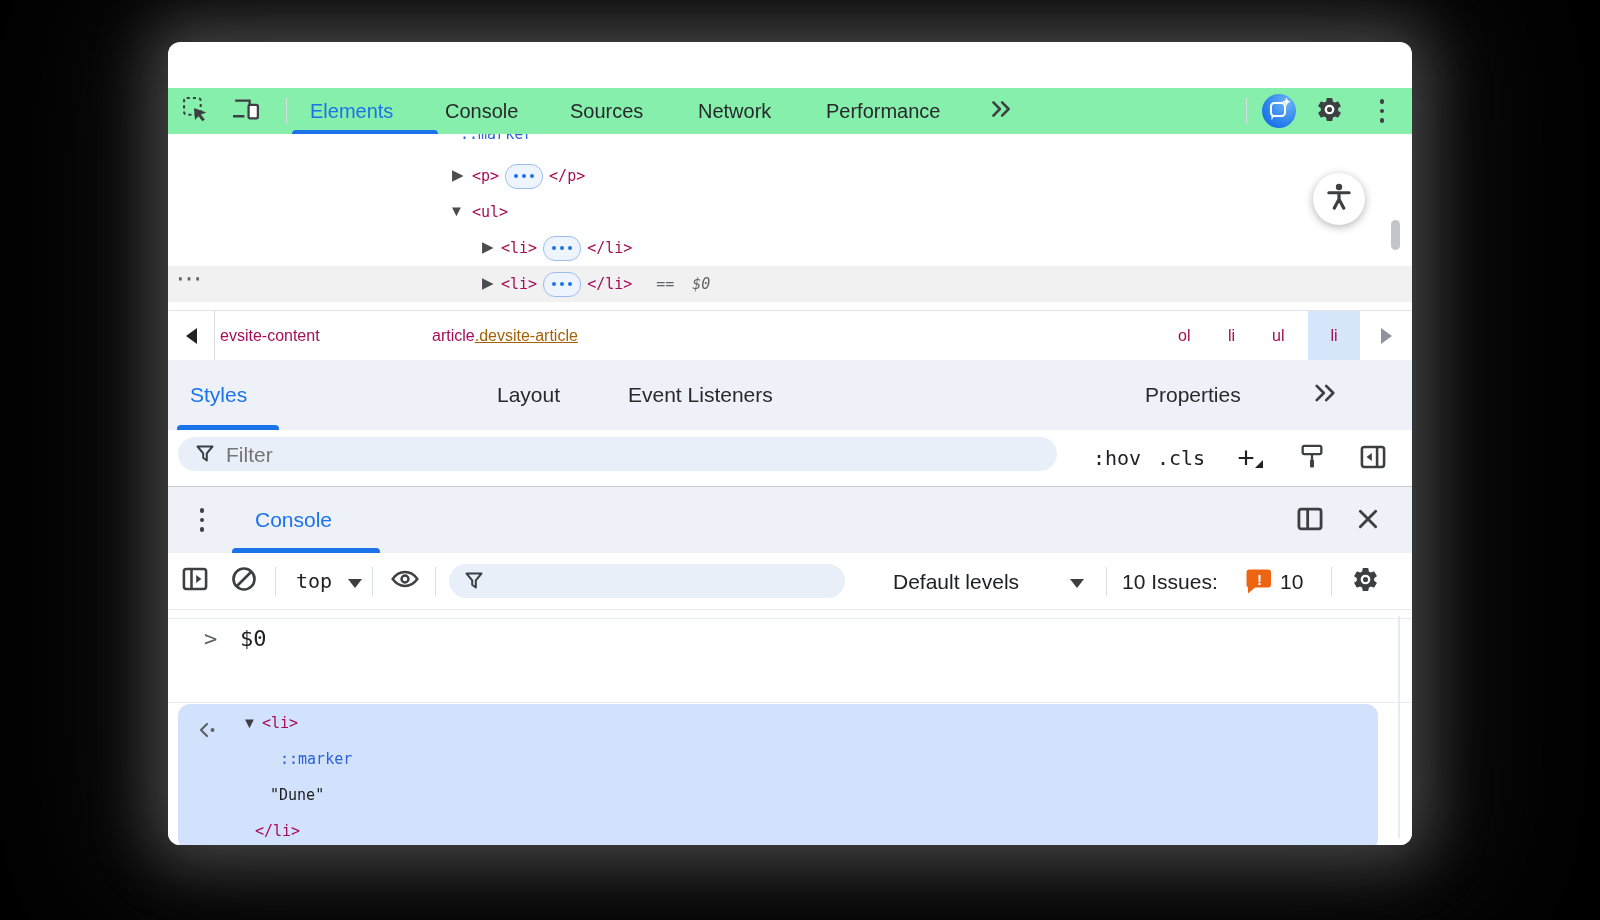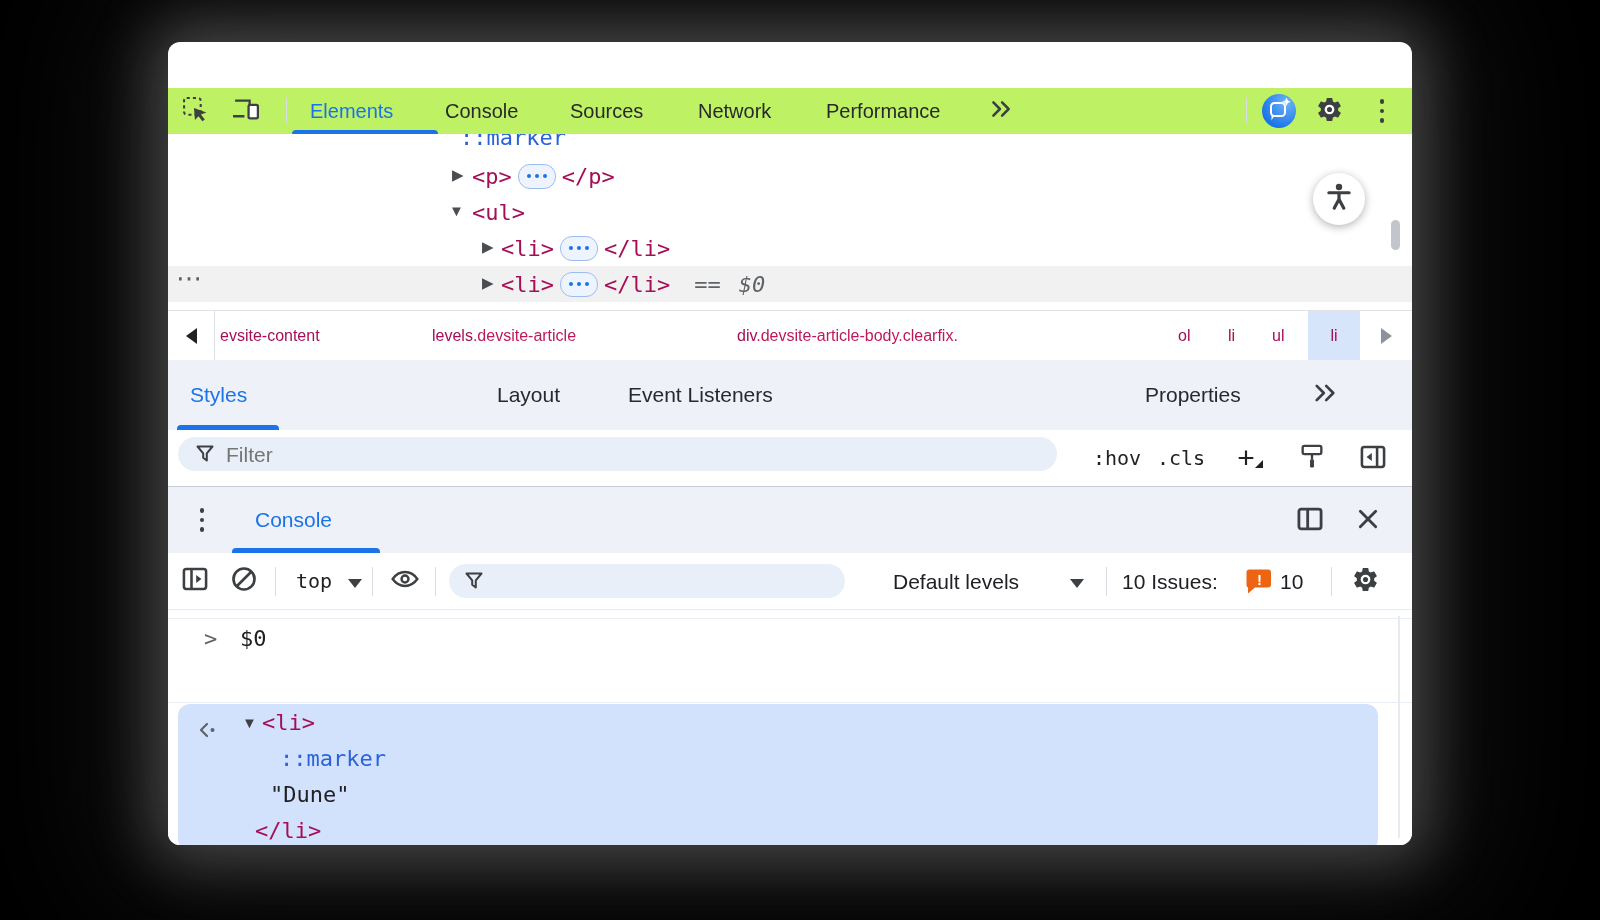--- a/index.html
+++ b/index.html
@@ -3,39 +3,39 @@
 <meta charset="utf-8">
 <style>
   html,body{margin:0;padding:0;width:1600px;height:920px;background:#000;overflow:hidden;
     font-family:"Liberation Sans",sans-serif;}
   .abs{position:absolute;}
   .window{position:absolute;left:168px;top:42px;width:1244px;height:803px;background:#fff;
     border-radius:12px;overflow:hidden;
     box-shadow:0 0 60px 18px rgba(200,200,200,.30),0 0 150px 60px rgba(130,130,130,.14);}
   .mono{font-family:"DejaVu Sans Mono",monospace;}
   .tag{color:#a50e56;}
-  .clsx{color:#be185d;}
+  .clsx{color:#a16207;text-decoration:underline;}
   .pseudo{color:#2962d9;}
   .graytx{color:#5f6368;}
   .vdiv{position:absolute;width:1px;background:#d8dce3;}
   .iconbtn{position:absolute;display:flex;align-items:center;justify-content:center;cursor:pointer;}
   
   .titlebar{position:absolute;left:0;top:0;width:100%;height:46px;background:#fff;}
   .light{position:absolute;top:12px;width:21px;height:21px;border-radius:50%;border:.5px solid rgba(0,0,0,.15);}
   .wtitle{position:absolute;left:126px;top:0;line-height:46px;font-size:20px;font-weight:700;color:#1f2023;white-space:nowrap;}
   
-  .toolbar{position:absolute;left:0;top:46px;width:100%;height:46px;background:#bef264;border-bottom:1px solid #dadce0;padding-left:8px;}
+  .toolbar{position:absolute;left:0;top:46px;width:100%;height:46px;background:#86efac;border-bottom:1px solid #dadce0;padding-left:8px;}
   .mtab{position:absolute;top:0;line-height:46px;font-size:20px;color:#28292c;white-space:nowrap;cursor:pointer;}
   .mtab.active{color:#1a73e8;}
   .tab-underline{position:absolute;height:5px;background:#1a73e8;border-radius:4px 4px 0 0;bottom:-1px;}
   
   .domtree{position:absolute;left:0;top:92px;width:100%;height:176px;background:#fff;overflow:hidden;}
   .trow{position:absolute;left:0;width:100%;height:36px;}
   .arrow{position:absolute;top:8px;font-size:15px;color:#494c50;}
-  .code{font-size:22px;white-space:nowrap;}
+  .code{font-size:15px;white-space:nowrap;}
   .tcontent{position:absolute;top:0;height:36px;display:inline-flex;align-items:center;gap:6px;}
   .pill{display:inline-flex;align-items:center;justify-content:center;gap:4px;width:36px;height:23px;
     border-radius:12px;border:1.5px solid #9cbcf0;background:#eef4fe;cursor:pointer;}
   .pill i{width:4px;height:4px;border-radius:50%;background:#1a73e8;}
   .fab{position:absolute;left:1145px;top:39px;width:52px;height:52px;border-radius:50%;background:#fff;
     box-shadow:0 2px 8px rgba(0,0,0,.30);display:flex;align-items:center;justify-content:center;cursor:pointer;}
   .thumb{position:absolute;left:1223px;top:86px;width:9px;height:30px;border-radius:5px;background:#c2c6cc;cursor:pointer;}
   
   .crumbbar{position:absolute;left:0;top:268px;width:100%;height:50px;background:#fff;border-top:1px solid #e0e3e8;}
   .crumb{position:absolute;top:0;line-height:50px;font-size:16px;white-space:nowrap;cursor:pointer;}
@@ -179,22 +179,21 @@
           </svg></span>
     </div>
     <div class="thumb"></div>
   </div>
 
   <div class="crumbbar">
     <div class="iconbtn" style="left:0;top:0;width:46px;height:50px;border-right:1px solid #dcdfe4;background:#fff;">
       <span class="tri-left"></span>
     </div>
     <span class="crumb" style="left:52px;"><span class="tag">evsite-content</span><span class="clsx"></span></span>
-    <span class="crumb" style="left:264px;"><span class="tag">levels</span><span class="clsx">.devsite-article</span></span>
-    <span class="crumb" style="left:569px;"><span class="tag">div</span><span class="clsx">.devsite-article-body.clearfix.</span></span>
+    <span class="crumb" style="left:264px;"><span class="tag">article</span><span class="clsx">.devsite-article</span></span>
     <span class="crumb" style="left:1010px;"><span class="tag">ol</span></span>
     <span class="crumb" style="left:1060px;"><span class="tag">li</span></span>
     <span class="crumb" style="left:1104px;"><span class="tag">ul</span></span>
     <div class="abs" style="left:1140px;top:0;width:52px;height:50px;background:#d7e5fb;text-align:center;">
       <span class="crumb tag" style="position:static;">li</span>
     </div>
     <div class="iconbtn" style="left:1192px;top:0;width:52px;height:50px;background:#fff;">
       <span class="tri-right"></span>
     </div>
   </div>

